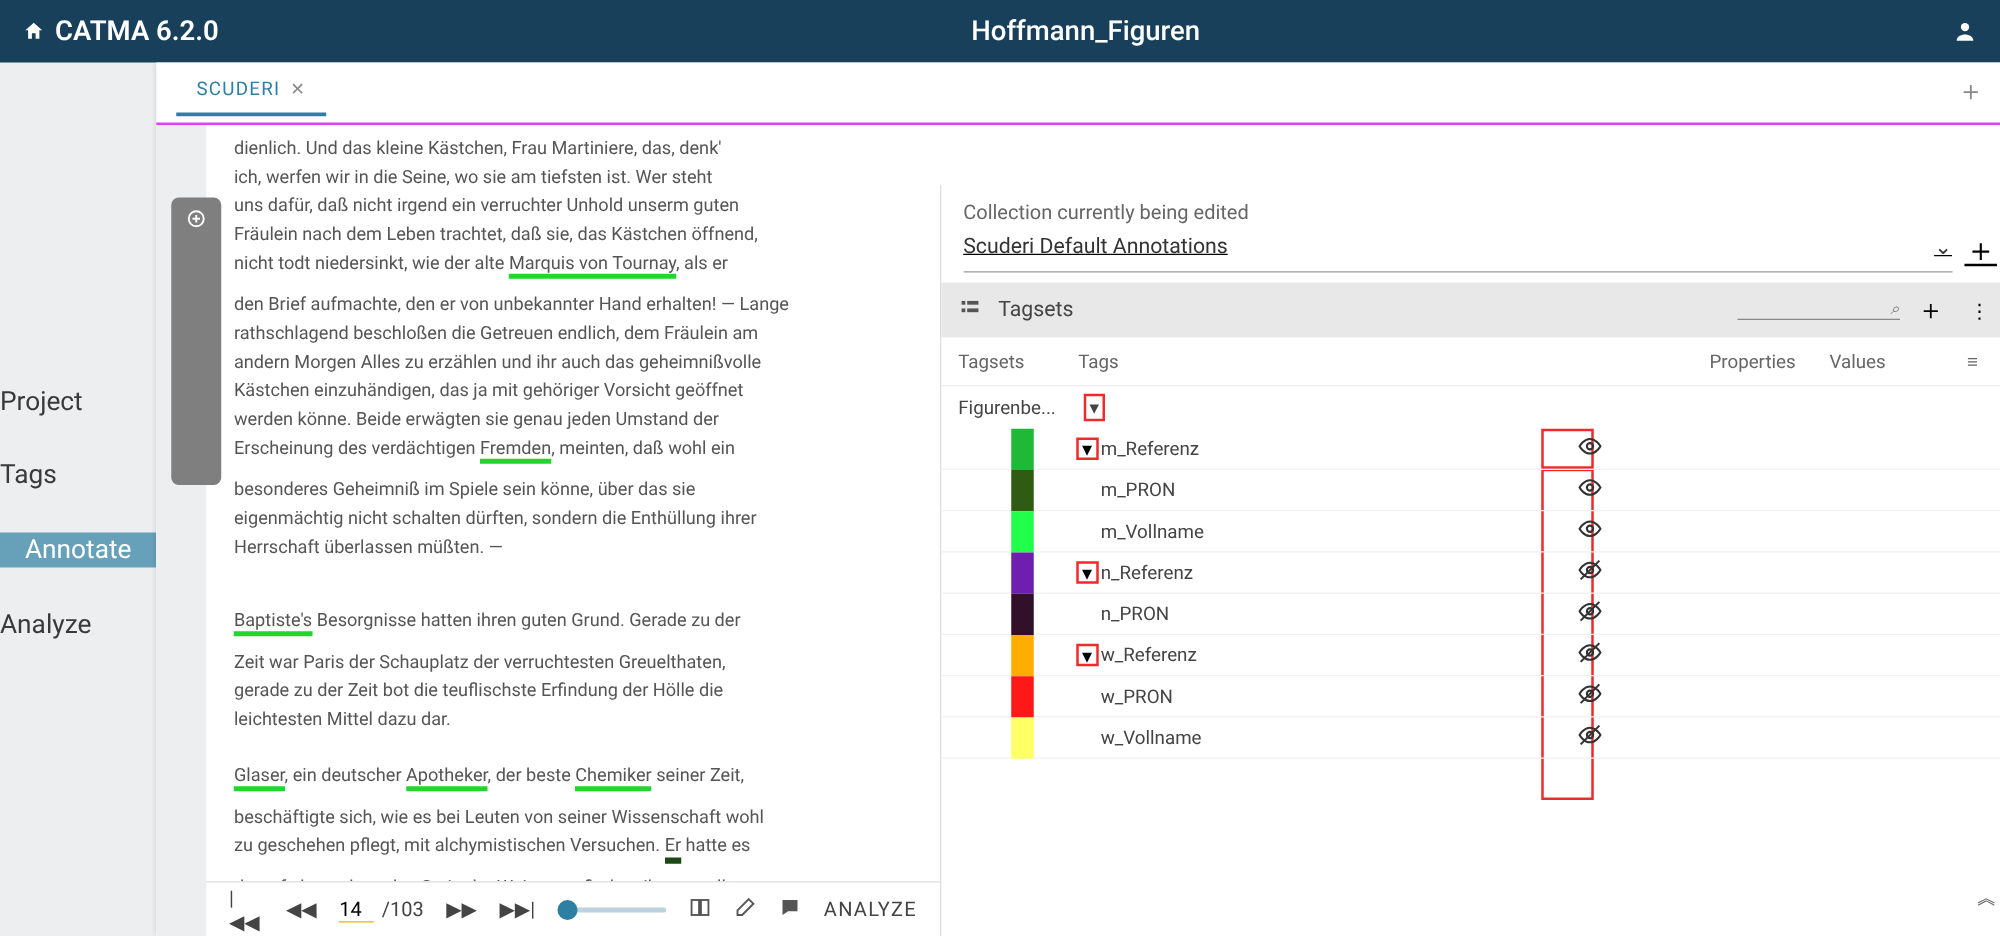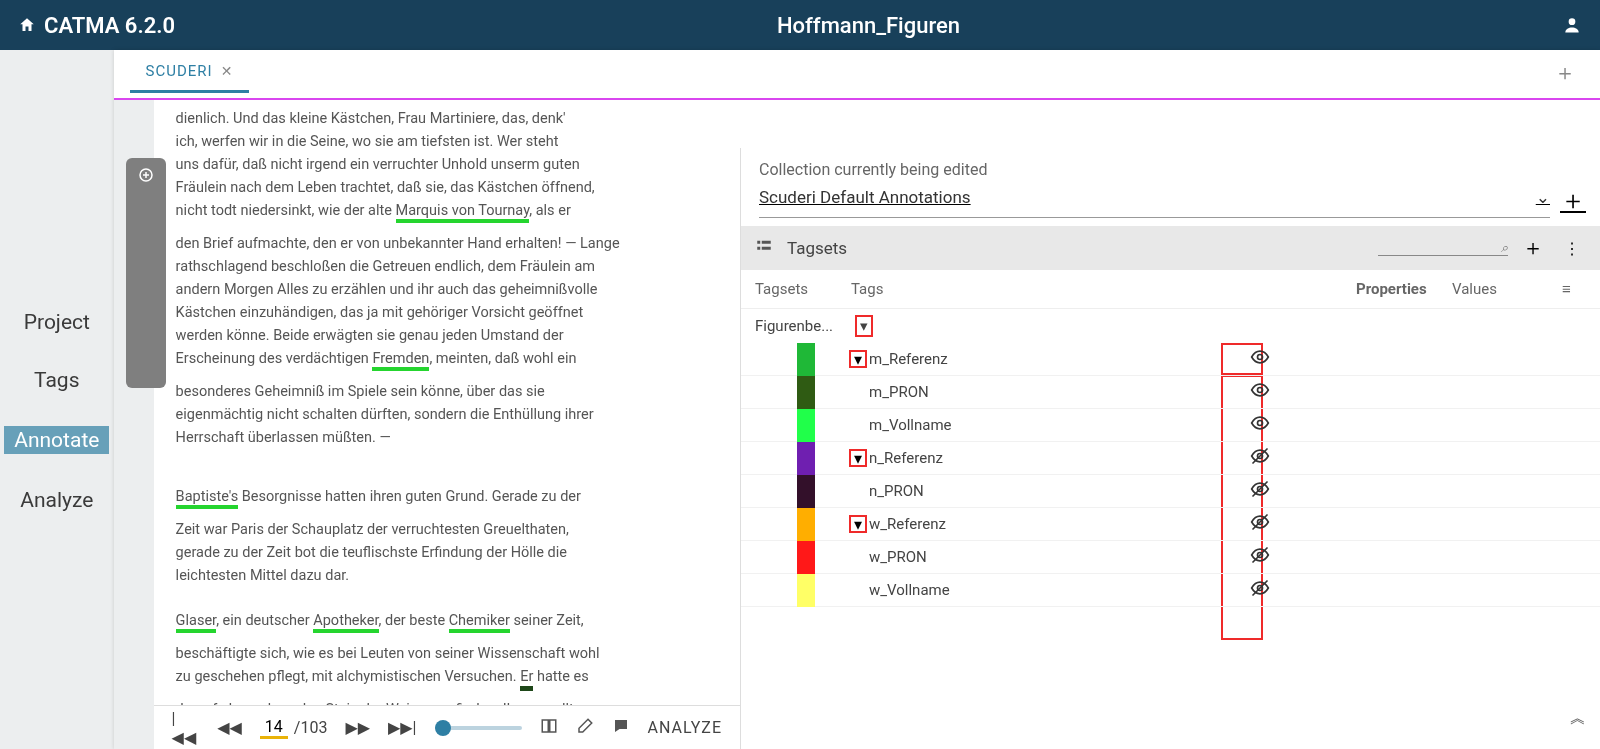--- a/index.html
+++ b/index.html
@@ -4,57 +4,57 @@
 <style>
   *{box-sizing:border-box;margin:0;padding:0;font-family:-apple-system,BlinkMacSystemFont,"Segoe UI",Roboto,Arial,sans-serif;}
   body{background:#eceeef;overflow:hidden;}
   .app{display:flex;flex-direction:column;height:749px;width:1600px;}
   .topbar{height:50px;background:#18405a;color:#fff;display:flex;align-items:center;padding:0 18px;}
   .home-ico{width:18px;height:18px;margin-right:8px;display:inline-block;}
   .title-main{font-size:22px;font-weight:600;}
   .doc-title{flex:1;text-align:center;font-size:22px;font-weight:500;}
   .user-ico{width:20px;height:20px;}
   .body{flex:1;display:flex;min-height:0;}
-  .side-nav{width:154px;padding-top:260px;display:flex;flex-direction:column;align-items:center;gap:34px;}
+  .side-nav{width:154px;padding-top:260px;display:flex;flex-direction:column;gap:34px;}
   .side-nav .nav-item{font-size:21px;color:#3a3a3a;cursor:pointer;}
-  .side-nav .nav-item.active{background:#67a0b9;color:#fff;padding:2px 10px;}
+  .side-nav .nav-item.active{background:#67a0b9;color:#fff;padding:2px 20px;}
   .workspace{flex:1;background:#fff;box-shadow:0 0 4px rgba(0,0,0,.15);display:flex;flex-direction:column;min-height:0;}
   .tab-bar{height:50px;border-bottom:2px solid #d946ef;display:flex;align-items:flex-start;padding:0 16px;}
   .tab{display:flex;align-items:center;padding:12px 16px 10px;border-bottom:3px solid transparent;color:#2e7fa4;font-size:15px;letter-spacing:1px;}
   .tab.active{border-bottom-color:#2e7fa4;}
   .tab .close{margin-left:8px;color:#888;font-size:14px;}
   .tab-add{margin-left:auto;color:#888;font-size:22px;padding:8px;}
   .split{flex:1;display:flex;min-height:0;}
   .left{flex:1;min-width:0;display:flex;position:relative;}
   .gutter{width:40px;background:linear-gradient(to right,#eceeef 0,#eceeef 40px);position:relative;}
   .gutter-btn{position:absolute;top:58px;right:-12px;width:40px;height:230px;background:#7f7f7f;border-radius:6px;display:flex;align-items:flex-start;justify-content:center;padding-top:8px;color:#fff;}
   .text-area{flex:1;padding:8px 40px 0 22px;font-size:14.5px;color:#555;line-height:1.45;overflow:hidden;}
   .text-area p{margin-bottom:2px;}
   .ul-g{border-bottom:4px solid #25d52f;padding-bottom:0;}
   .ul-dg{border-bottom:5px solid #1e4719;padding-bottom:1px;}
   .para-gap{height:36px;}
   .footer{height:44px;border-top:1px solid #ddd;display:flex;align-items:center;padding:0 18px;gap:18px;color:#444;}
   .footer .pg{display:flex;align-items:center;gap:6px;font-size:16px;}
-  .pg input{width:28px;border:none;border-bottom:3px solid #eab308;text-align:center;font-size:16px;}
+  .pg input{width:28px;border:none;border-bottom:1px solid #eab308;text-align:left;font-size:16px;}
   .slider{width:90px;height:4px;background:#bcd3df;border-radius:2px;position:relative;}
   .slider::before{content:"";position:absolute;left:0;top:-6px;width:16px;height:16px;background:#2e7fa4;border-radius:50%;}
   .ico-btn{cursor:pointer;}
   .analyze-btn{margin-left:auto;font-size:16px;letter-spacing:1px;}
   .right{display:flex;flex-direction:column;border-left:1px solid #ddd;min-width:0;flex:0 0 860px;}
   .coll-label{padding:12px 18px 4px;color:#666;font-size:16px;}
   .coll-row{display:flex;padding:0 14px 8px 18px;gap:10px;text-decoration:underline;}
   .coll-select{flex:1;border-bottom:1px solid #999;padding:4px 0;font-size:17px;color:#333;display:flex;justify-content:space-between;}
   .big-plus{font-size:26px;font-weight:300;}
   .tagset-hdr{background:#e8e8e8;height:44px;display:flex;align-items:center;padding:0 14px;gap:14px;}
   .tagset-hdr .ttl{font-size:17px;color:#444;}
   .tagset-hdr .srch{margin-left:auto;border:none;border-bottom:1px solid #888;background:transparent;width:130px;font-size:13px;text-align:right;font-style:italic;}
   .col-hdr{display:flex;padding:10px 14px;color:#666;font-size:15px;border-bottom:1px solid #eee;}
   .c-tagsets{width:96px;}
   .c-tags{flex:1;}
-  .c-props{width:96px;font-weight:bold;}
+  .c-props{width:96px;}
   .c-vals{width:110px;}
   .c-menu{width:24px;}
   .tagset-row{display:flex;align-items:center;padding:6px 14px;font-size:15px;color:#444;}
   .tagset-row .expander{border:2px solid #ef2a2a;padding:0 3px;margin:0 4px;}
   .tag-row{display:flex;align-items:center;height:33px;border-bottom:1px solid #f1f1f1;position:relative;}
   .tag-row .swatch{width:18px;height:33px;margin-left:56px;}
   .tag-row .pad{width:34px;}
   .tag-row .chev-box{border:2px solid #ef2a2a;width:18px;height:18px;display:flex;align-items:center;justify-content:center;margin-right:2px;}
   .tag-row .name{flex:1;font-size:15px;color:#444;}
   .scroll-up{position:absolute;bottom:20px;right:14px;color:#666;}

